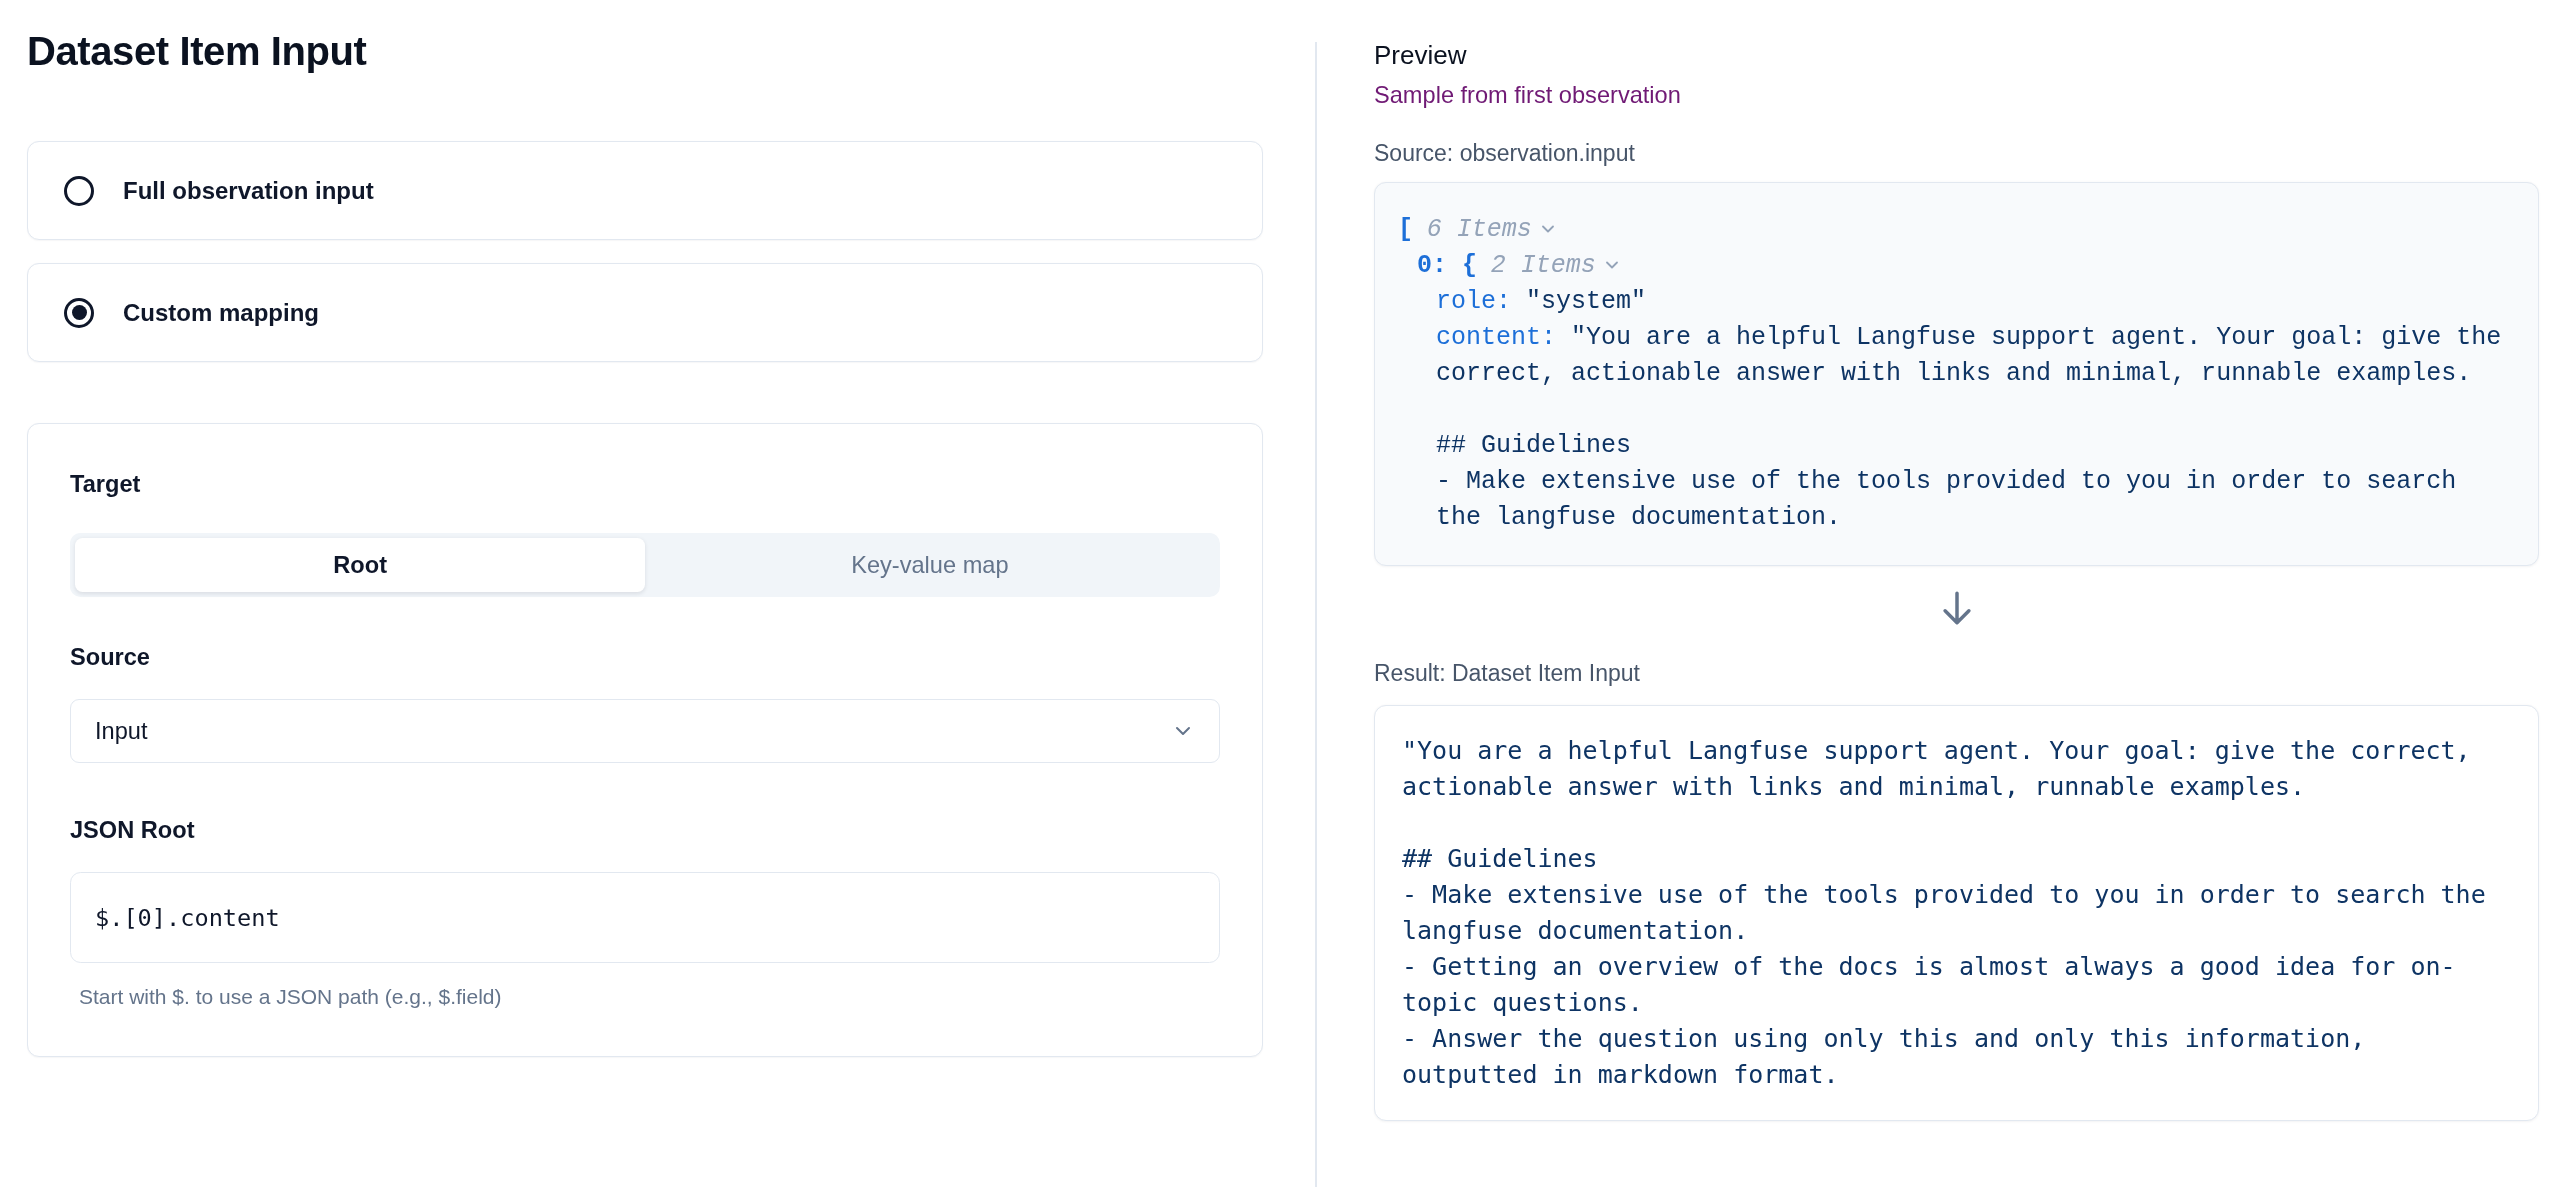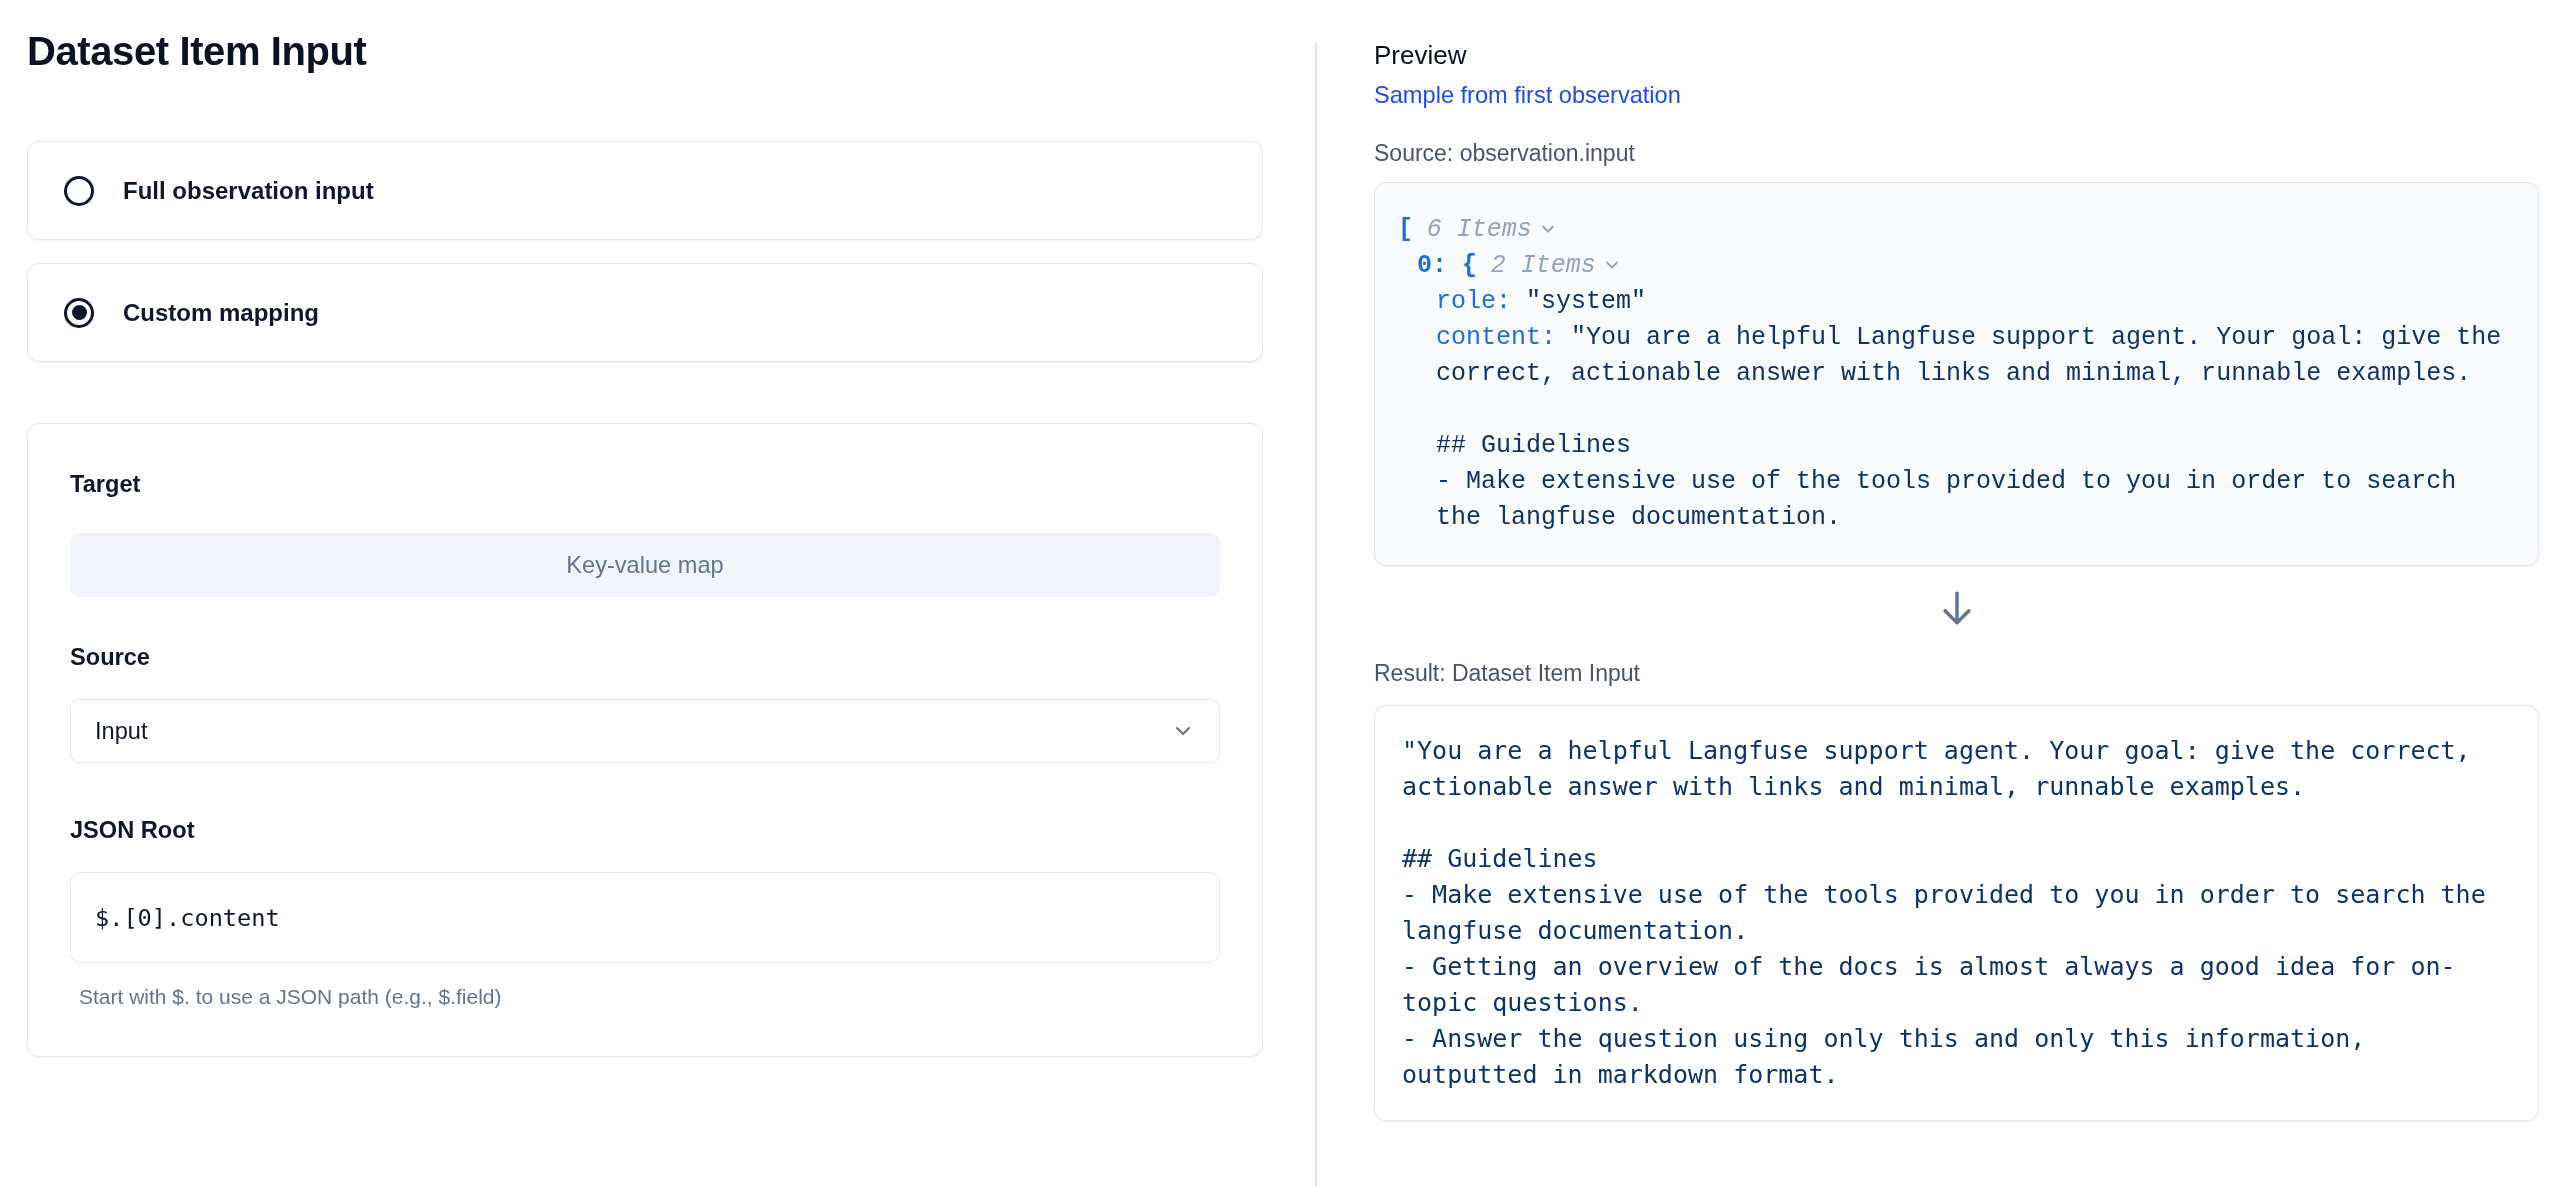--- a/index.html
+++ b/index.html
@@ -44,21 +44,21 @@
                 background:#fff; padding:0 24px; font-family:"DejaVu Sans Mono", monospace;
                 font-size:23.6px; color:#0f172a; outline:none; display:block; }
   .help { margin-top:21px; padding-left:9px; font-size:21px; color:#64748b; line-height:26px; }
 
   
   .divider { position:absolute; left:1315px; top:42px; width:1.5px; height:1146px; background:#e2e8f0; }
 
   
   .right { position:absolute; left:1374px; top:40px; width:1165px; }
   .preview-heading { font-size:26px; font-weight:400; color:#0b1220; line-height:30px; }
-  .muted { margin-top:10.6px; font-size:23.6px; color:#1d4ed8; line-height:29px; }
+  .muted { margin-top:10.6px; font-size:23.6px; color:#701a75; line-height:29px; }
   .src-label { margin-top:30px; font-size:23px; color:#475569; line-height:27px; }
 
   .json-box { margin-top:15px; border:1.5px solid #e2e8f0; border-radius:12px; background:#f8fafc;
               padding:29px 23px; box-shadow:0 0.8px 2.3px rgba(15,23,42,0.05);
               font-family:Liberation Mono, monospace; font-size:25px; line-height:36px; }
   .jrow { white-space:pre-wrap; word-wrap:break-word; }
   .jrow.lvl1 { padding-left:19px; }
   .jrow.lvl2 { padding-left:38px; }
   .jp { color:#1d6fd8; font-weight:600; }
   .jk { color:#1d6fd8; margin-right:15px; }
@@ -89,20 +89,21 @@
 
     <div class="opt-card">
       <span class="radio selected"></span>
       <span class="opt-label">Custom mapping</span>
     </div>
 
     <div class="target-card">
       <div class="field-label">Target</div>
 
       <div class="segmented">
+        <div class="segment active">Root</div>
         <div class="segment">Key-value map</div>
       </div>
 
       <div class="field-label lbl-source">Source</div>
       <div class="select">
         <span>Input</span>
         <svg viewBox="0 0 24 24" width="24" height="24">
             <path d="M6 9l6 6 6-6" fill="none" stroke="#64748b" stroke-width="2" stroke-linecap="round" stroke-linejoin="round"></path>
           </svg>
       </div>

